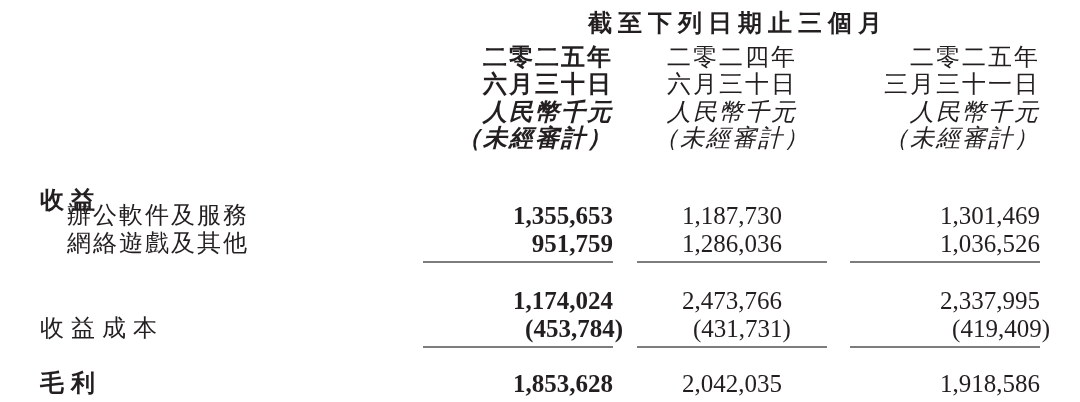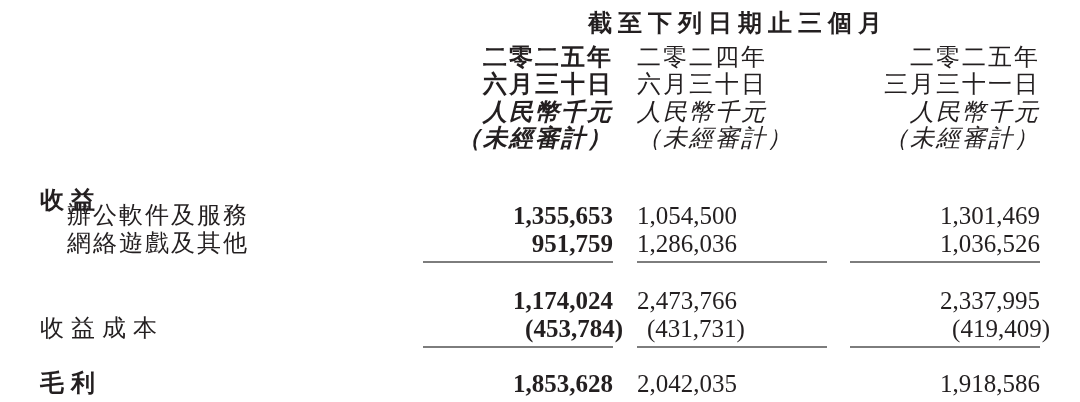--- a/index.html
+++ b/index.html
@@ -14,21 +14,21 @@
   
   .cell{position:absolute;line-height:1;white-space:nowrap;}
   .num{font-size:25px;text-align:right;letter-spacing:0;}
   .zh{font-size:24px;letter-spacing:2px;}
   .hei{font-family:"Liberation Sans","DejaVu Sans",sans-serif;font-weight:700;}
   .b{font-weight:700;}
   .it{font-style:italic;}
   .label{font-size:24px;letter-spacing:7px;}
   
   .col0{left:413px;width:200px;text-align:right;}
-  .col1{left:637px;width:190px;text-align:left;}
+  .col1{left:637px;width:190px;text-align:center;}
   .col2{left:850px;width:190px;text-align:right;}
   
   .row-year{top:45px;}
   .row-date{top:72px;}
   .row-unit{top:100px;}
   .row-note{top:126px;}
   .row-sec{top:188px;}
   .row-v1{top:203px;}
   .row-v2{top:231px;}
   .row-total{top:288px;}
@@ -68,21 +68,21 @@
   <div class="cell zh it row-unit col2">人民幣千元</div>
 
   <div class="cell zh it b row-note col0">（未經審計）</div>
   <div class="cell zh it row-note col1">（未經審計）</div>
   <div class="cell zh it row-note col2">（未經審計）</div>
 
   <div class="cell label hei row-sec lbl-left">收益</div>
 
   <div class="cell zh row-v1 lbl-indent">辦公軟件及服務</div>
   <div class="cell num b row-v1 col0">1,355,653</div>
-  <div class="cell num row-v1 col1">1,054,500</div>
+  <div class="cell num row-v1 col1">1,187,730</div>
   <div class="cell num row-v1 col2">1,301,469</div>
 
   <div class="cell zh row-v2 lbl-indent">網絡遊戲及其他</div>
   <div class="cell num b row-v2 col0">951,759</div>
   <div class="cell num row-v2 col1">1,286,036</div>
   <div class="cell num row-v2 col2">1,036,526</div>
 
   <div class="rule rule1 rc0"></div>
   <div class="rule rule1 rc1"></div>
   <div class="rule rule1 rc2"></div>

